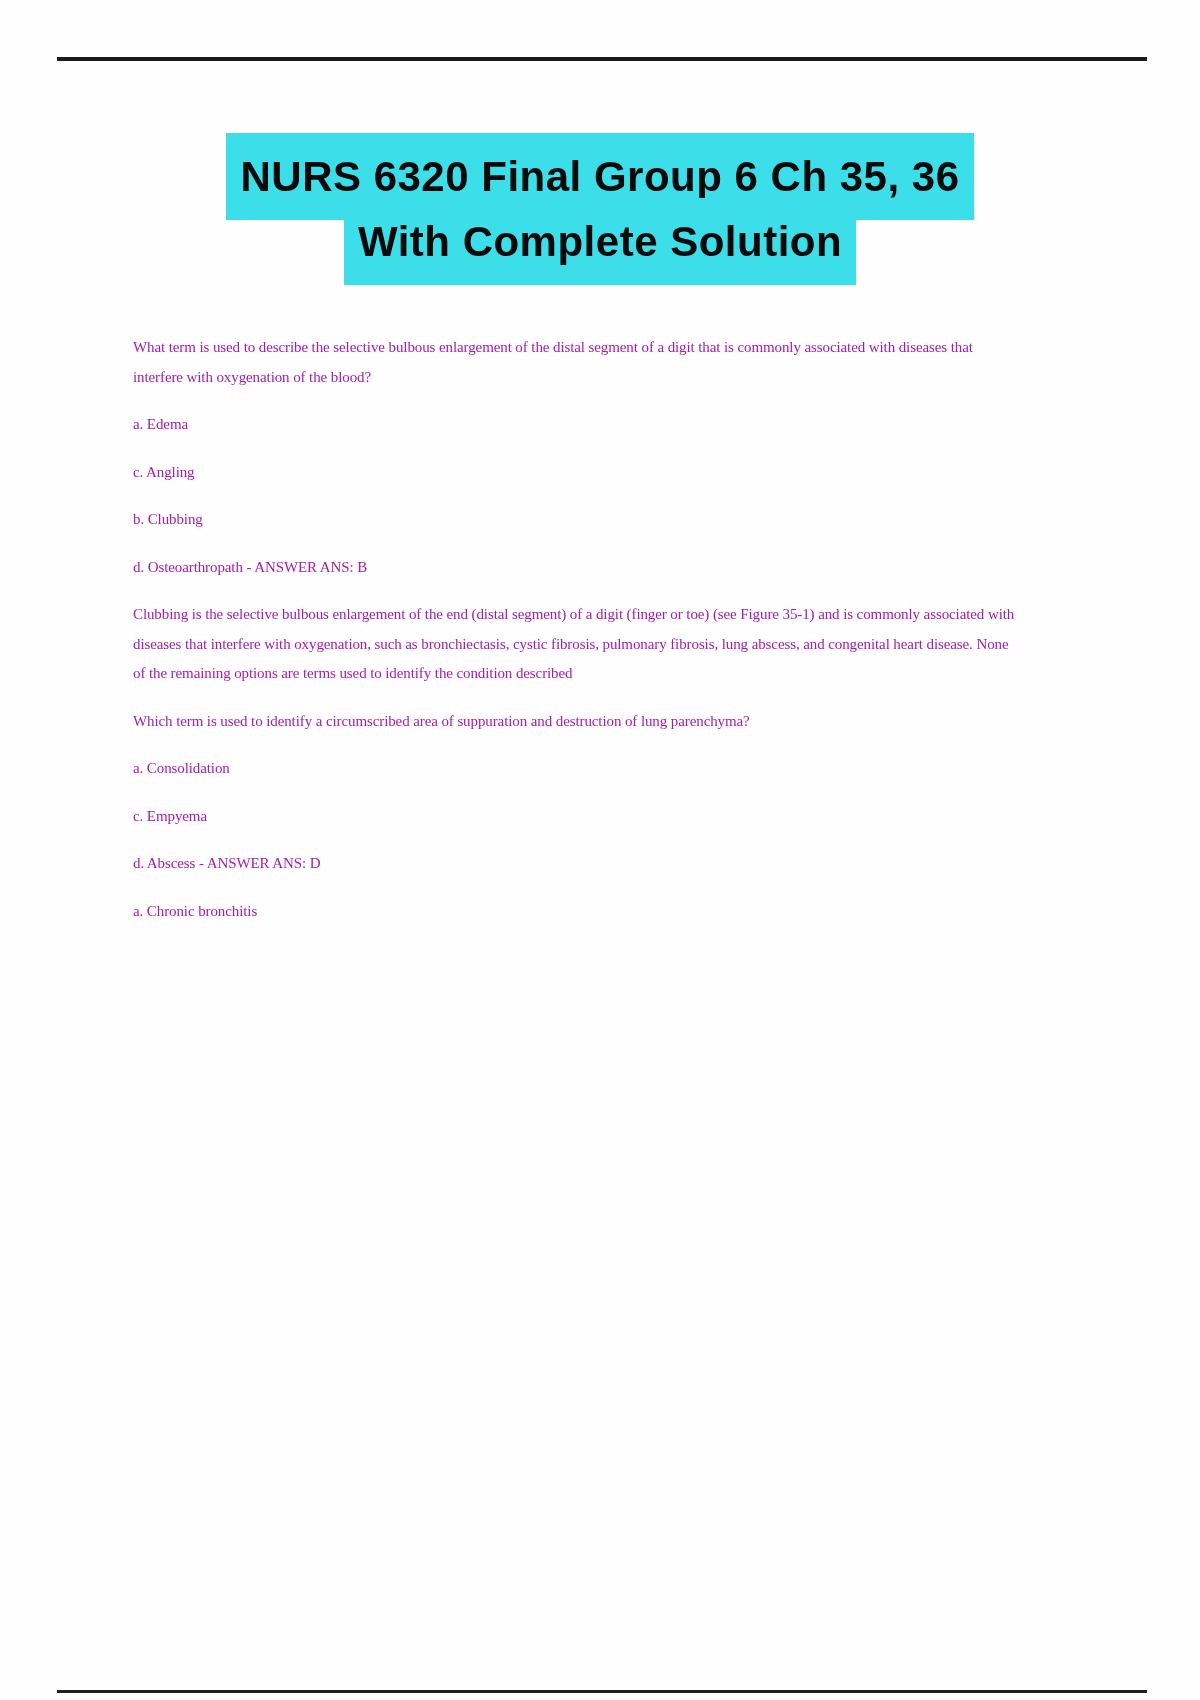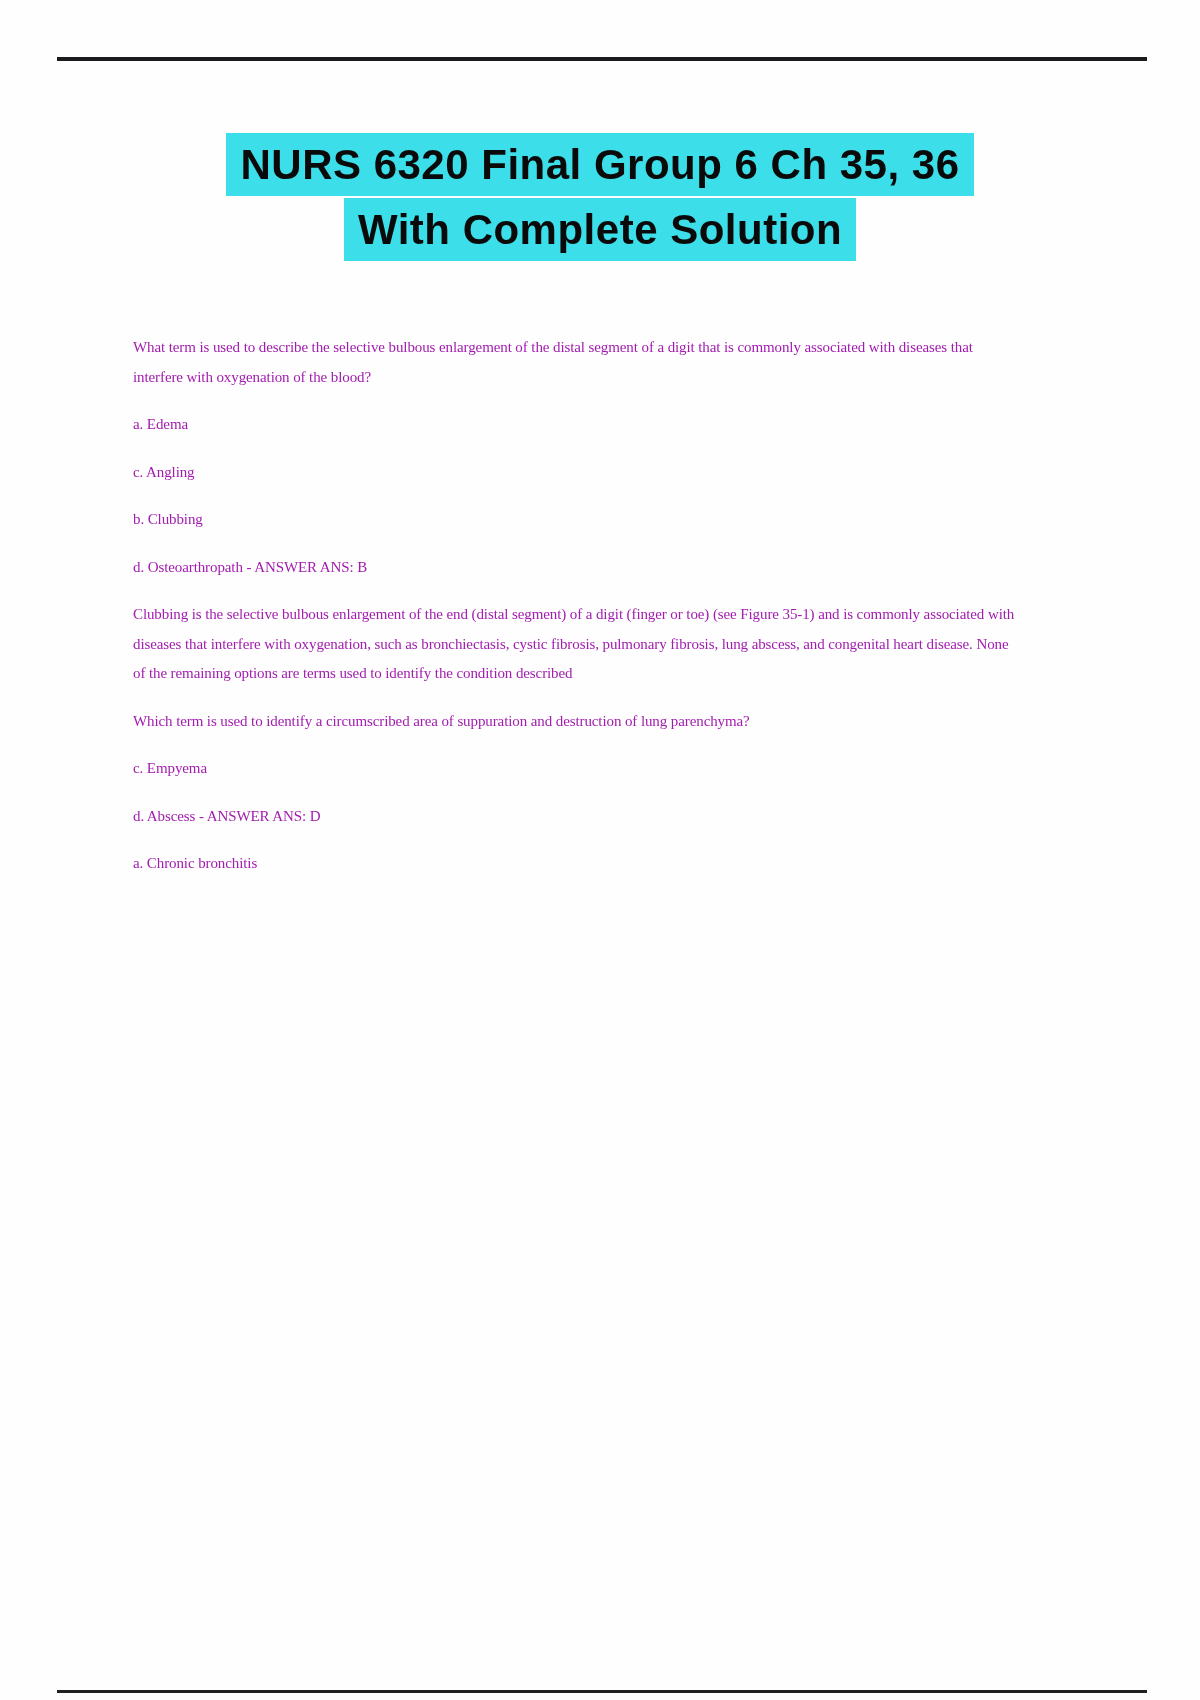--- a/index.html
+++ b/index.html
@@ -33,21 +33,21 @@
     font-family: "Liberation Sans", sans-serif;
     font-weight: bold;
   }
   .title-line { height: 65px; }
   .hl {
     display: inline-block;
     background: #3cdfe9;
     color: #0a0a0a;
     font-size: 42px;
     line-height: 55px;
-    padding: 4px 14px;
+    padding: 16px 14px;
     letter-spacing: 0.5px;
   }
 
   .content {
     position: absolute;
     left: 133px;
     top: 333px;
     width: 890px;
     color: #a21caf;
     font-size: 15px;
@@ -79,20 +79,21 @@
   <div class="content">
     <p class="question">What term is used to describe the selective bulbous enlargement of the distal segment of a digit that is commonly associated with diseases that interfere with oxygenation of the blood?</p>
     <p class="option">a. Edema</p>
     <p class="option">c. Angling</p>
     <p class="option">b. Clubbing</p>
     <p class="option">d. Osteoarthropath - ANSWER ANS: B</p>
 
     <p class="explanation gap">Clubbing is the selective bulbous enlargement of the end (distal segment) of a digit (finger or toe) (see Figure 35-1) and is commonly associated with diseases that interfere with oxygenation, such as bronchiectasis, cystic fibrosis, pulmonary fibrosis, lung abscess, and congenital heart disease. None of the remaining options are terms used to identify the condition described</p>
 
     <p class="question gap">Which term is used to identify a circumscribed area of suppuration and destruction of lung parenchyma?</p>
+    <p class="option">a. Consolidation</p>
     <p class="option">c. Empyema</p>
     <p class="option">d. Abscess - ANSWER ANS: D</p>
 
 
     <p class="option">a. Chronic bronchitis</p>
   </div>
 
   <div class="rule rule-bottom"></div>
 
 </div>

